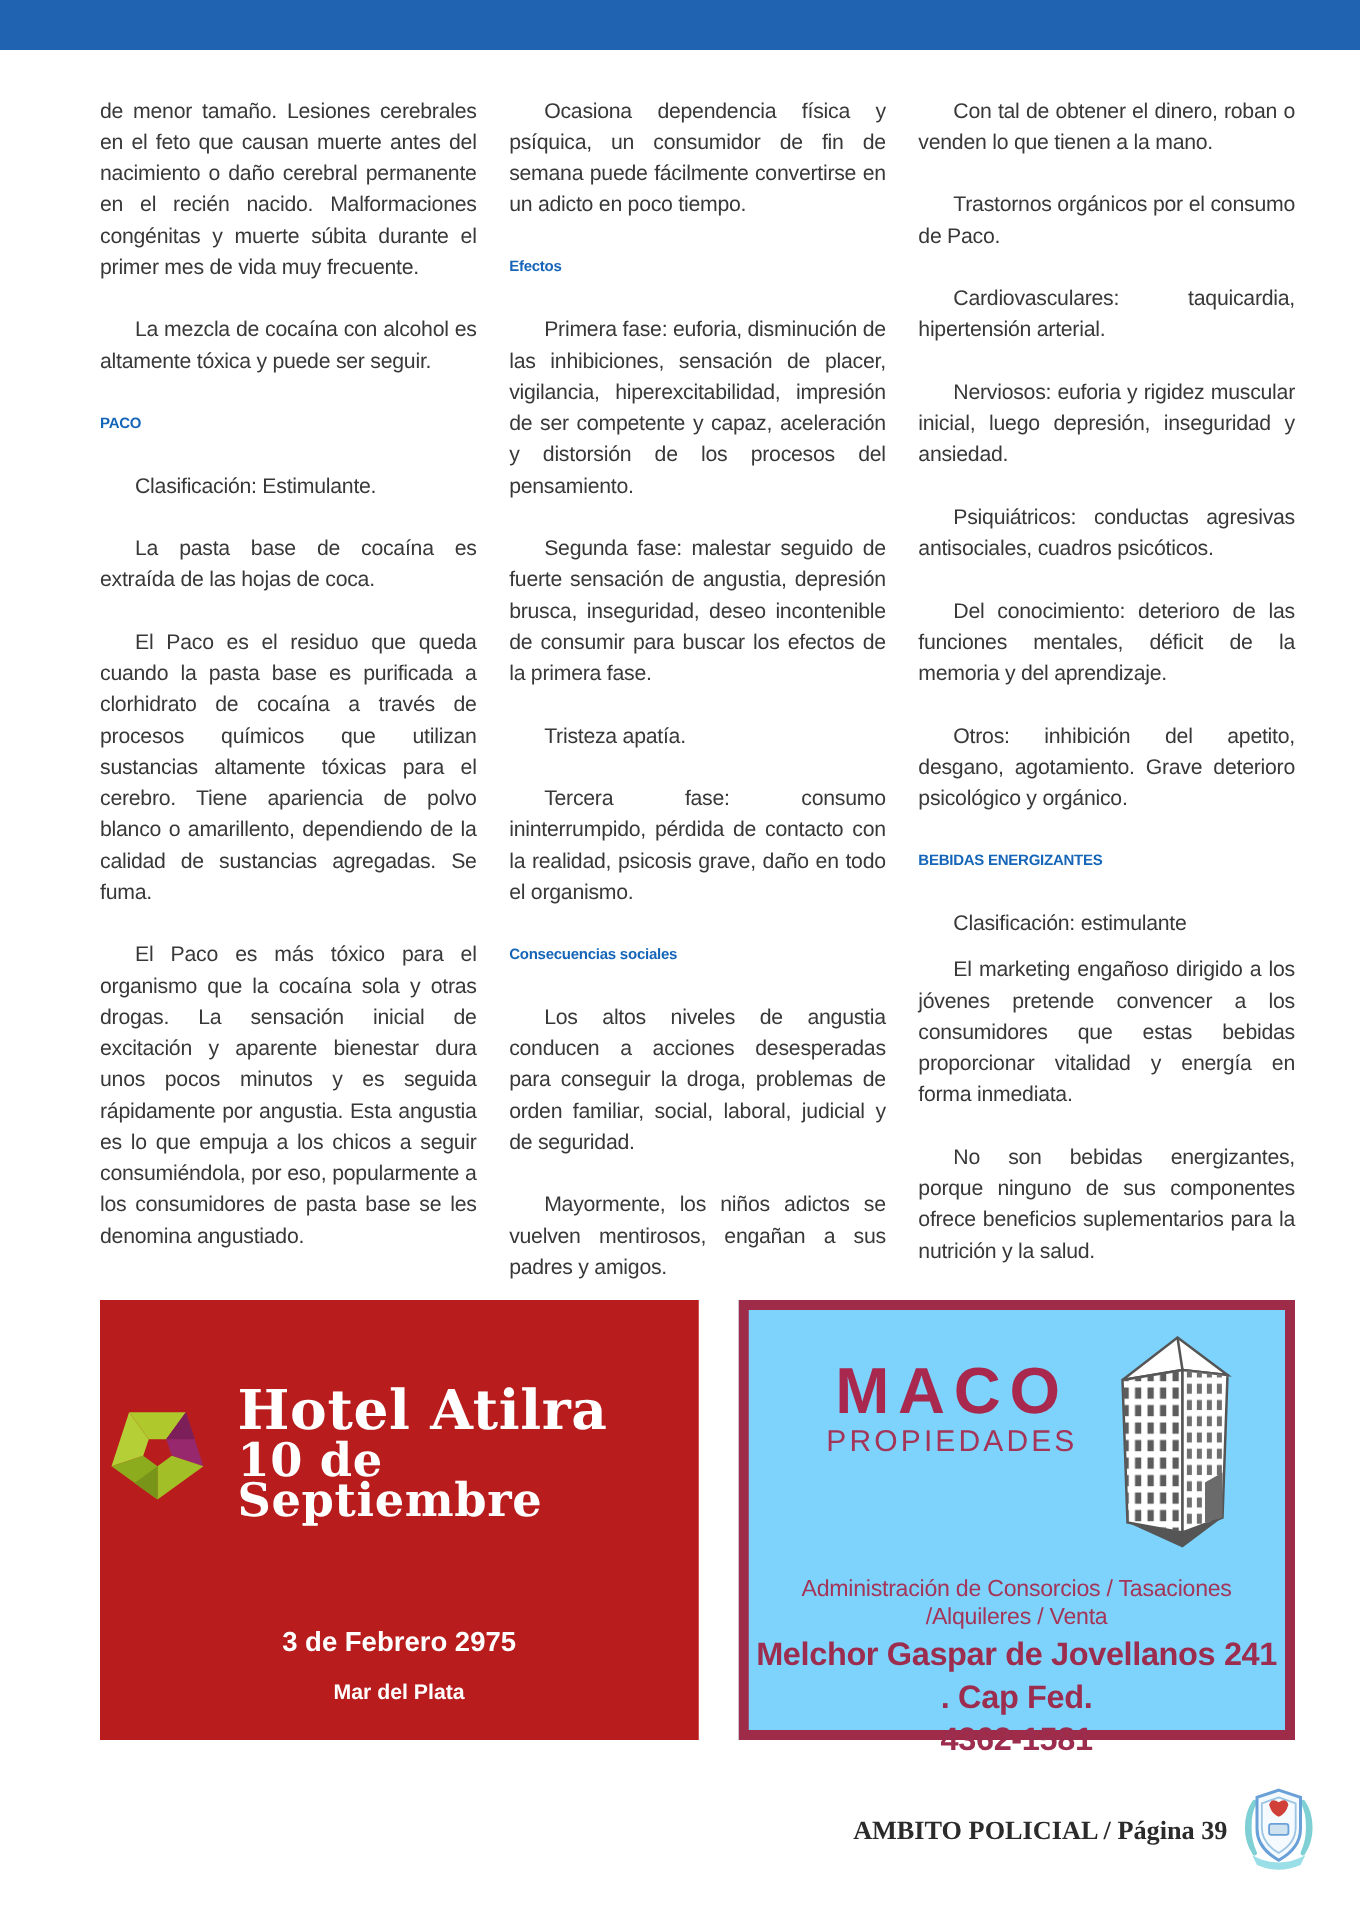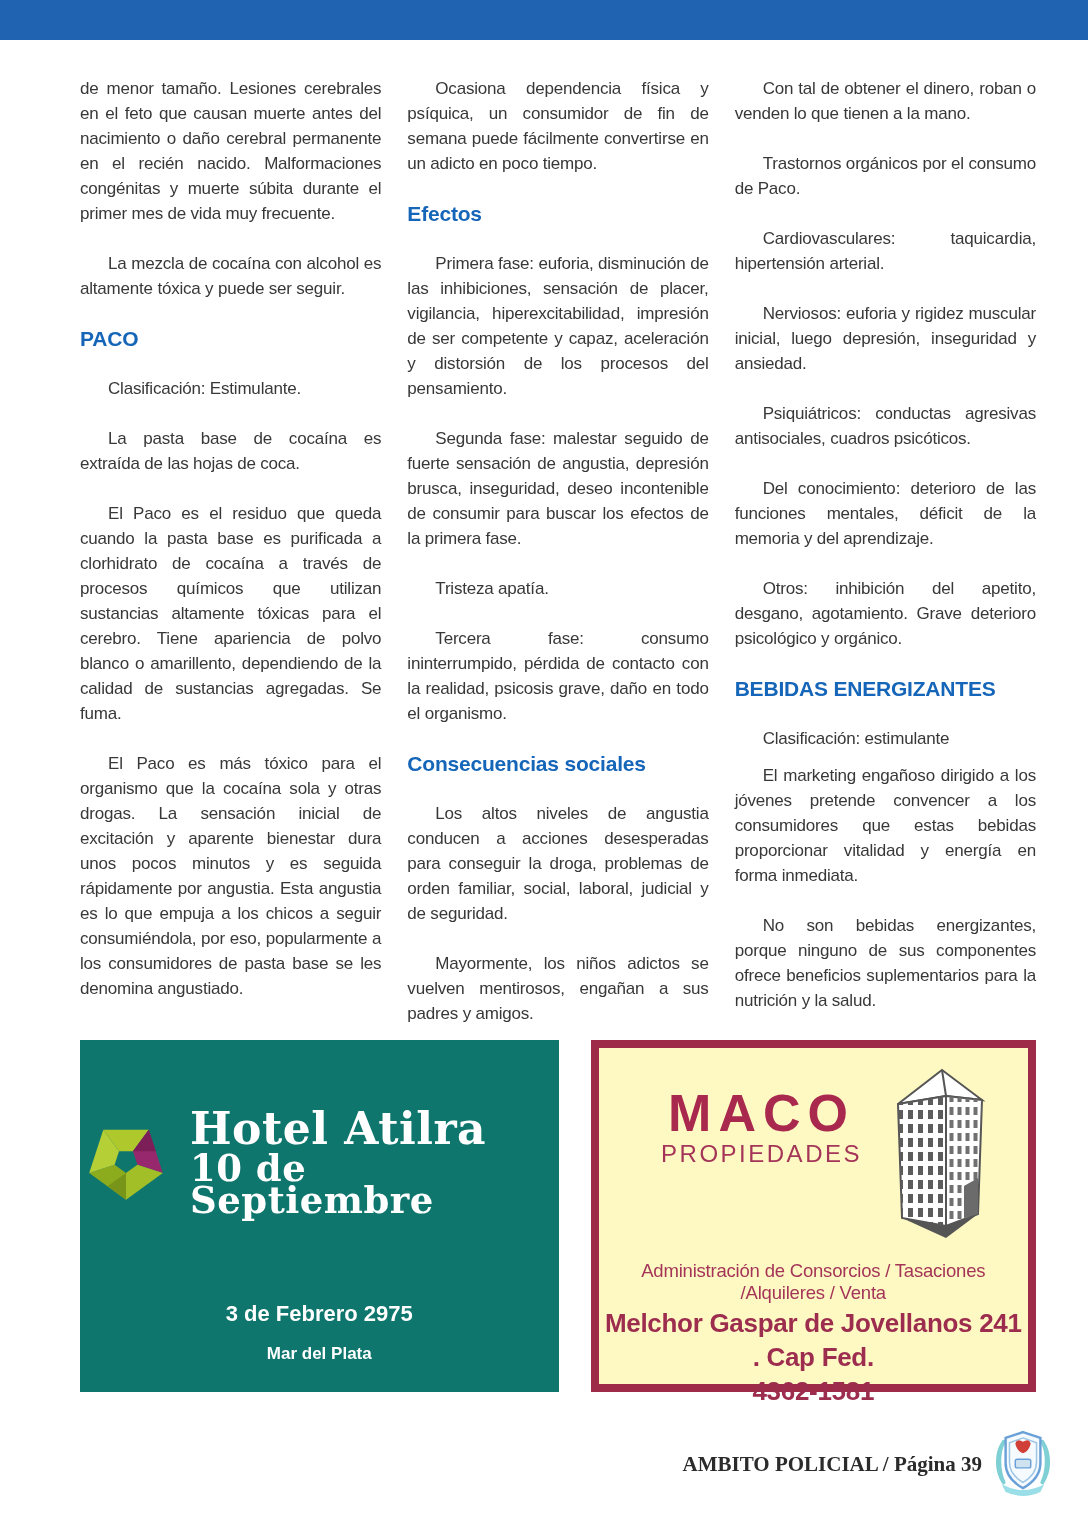--- a/index.html
+++ b/index.html
@@ -11,35 +11,35 @@
   
   .content{position:absolute;top:76px;left:80px;width:956px;display:flex;gap:26px;}
   .column{flex:1 1 0;min-width:0;}
   .para{
     font-size:17px;line-height:25px;text-align:justify;margin:0 0 25px 0;
     text-indent:28px;letter-spacing:-0.2px;
   }
   .para.no-indent{text-indent:0;}
   .para.tight{margin-bottom:12px;}
   .heading{
-    font-size:21px;line-height:25px;font-weight:bold;color:#1565B8;
+    font-size:12px;line-height:25px;font-weight:bold;color:#1565B8;
     margin:0 0 25px 0;letter-spacing:-0.2px;
   }
   
   .ads{position:absolute;top:1040px;left:80px;width:956px;height:352px;display:flex;gap:32px;}
-  .hotel-ad{width:497px;height:352px;background:#0f766e;position:relative;}
+  .hotel-ad{width:497px;height:352px;background:#b91c1c;position:relative;}
   .hotel-logo-row{position:absolute;top:66px;left:0;width:100%;display:flex;justify-content:center;align-items:center;}
   .hotel-mark{width:92px;height:96px;flex:0 0 auto;}
   .hotel-name{margin-left:18px;color:#ffffff;font-family:"DejaVu Serif", serif;font-weight:bold;}
   .hotel-name .l1{font-size:44px;line-height:46px;letter-spacing:0.5px;}
   .hotel-name .l2{font-size:37px;line-height:32px;letter-spacing:0.5px;}
   .hotel-loc{position:absolute;top:262px;left:0;width:100%;text-align:center;color:#ffffff;font-weight:bold;}
   .hotel-loc .line1{font-size:22px;line-height:24px;}
   .hotel-loc .line2{font-size:17px;line-height:24px;margin-top:16px;}
-  .maco-ad{width:462px;height:352px;background:#fef9c3;border:8px solid #9E2C49;box-sizing:border-box;position:relative;}
+  .maco-ad{width:462px;height:352px;background:#7dd3fc;border:8px solid #9E2C49;box-sizing:border-box;position:relative;}
   .maco-brand{position:absolute;top:38px;left:48px;width:230px;text-align:center;color:#A8284E;}
   .maco-brand .brand{font-size:52px;line-height:54px;font-weight:bold;letter-spacing:7px;}
   .maco-brand .sub{font-size:24px;line-height:28px;letter-spacing:2.5px;color:#A43558;}
   .maco-building{position:absolute;top:18px;right:28px;width:124px;height:180px;}
   .maco-services{position:absolute;top:212px;left:0;width:100%;text-align:center;
     font-size:18.5px;color:#A43558;letter-spacing:-0.2px;}
   .maco-address{position:absolute;top:258px;left:0;width:100%;text-align:center;
     font-size:26px;line-height:34px;font-weight:bold;color:#9C2D4E;letter-spacing:-0.3px;}
   
   .footer{position:absolute;top:1428px;right:36px;display:flex;align-items:center;gap:12px;}

